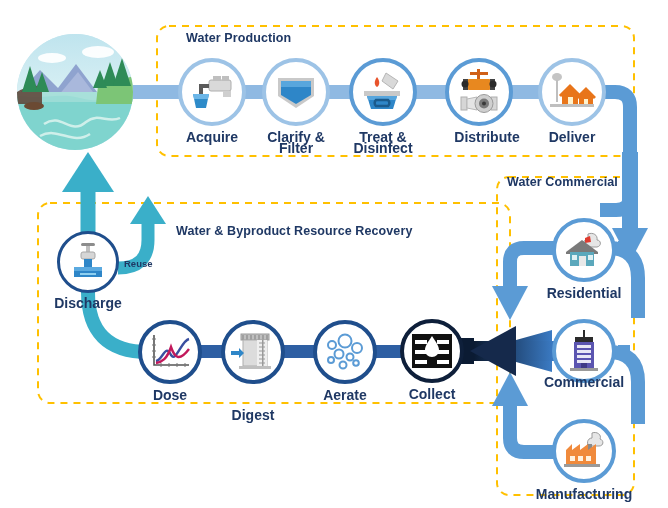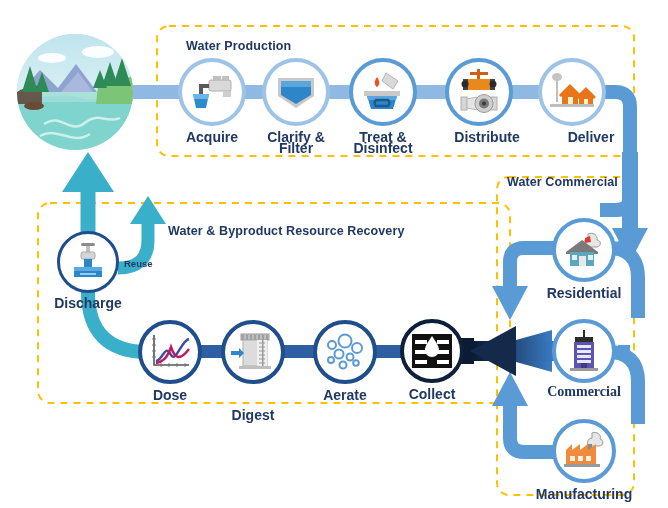--- a/index.html
+++ b/index.html
@@ -110,23 +110,23 @@
           <polygon points="30,66 38,92 22,92"></polygon>
           <polygon points="42,72 49,92 35,92"></polygon>
         </g>
         <path d="M44,124 C62,112 70,136 86,122 C98,112 108,124 120,118" fill="none" stroke="#CFEFEA" stroke-width="2.5"></path>
         <path d="M40,136 C58,126 72,146 90,134" fill="none" stroke="#CFEFEA" stroke-width="2.5"></path>
         <ellipse cx="34" cy="106" rx="10" ry="4" fill="#6B4A33"></ellipse>
       </g>
     </g>
   </svg>
 
-  <div class="zone-label" style="left:186px;top:39px;text-align:right;">Water Production</div>
+  <div class="zone-label" style="left:186px;top:31px;text-align:right;">Water Production</div>
   <div class="zone-label" style="left:507px;top:175px;">Water Commercial</div>
-  <div class="zone-label" style="left:168px;top:224px;">Water &amp; Byproduct Resource Recovery</div>
+  <div class="zone-label" style="left:176px;top:224px;">Water &amp; Byproduct Resource Recovery</div>
 
   <div class="flowlabel" style="left:124px;top:258px;">Reuse</div>
 
   <div class="node" style="left:212px;top:92px;">
     <div class="disc" style="left:-34px;top:-34px;width:68px;height:68px;border:4px solid #9DC3E6;">
       <svg width="46" height="40" viewBox="0 0 46 40">
         <rect x="20" y="8" width="22" height="11" rx="2" fill="#D9D9D9" stroke="#AEAEAE"></rect>
         <rect x="24" y="4" width="8" height="5" fill="#BFBFBF"></rect>
         <rect x="33" y="4" width="7" height="5" fill="#BFBFBF"></rect>
         <path d="M20,14 L12,14 L12,28" fill="none" stroke="#5A5A5A" stroke-width="4"></path>
@@ -191,21 +191,21 @@
         <rect x="8" y="9" width="2" height="22" fill="#BFBFBF"></rect>
         <rect x="2" y="33" width="44" height="3" fill="#BFBFBF"></rect>
         <path d="M14,24 L22,16 L30,24 L30,33 L14,33 Z" fill="#E8751A"></path>
         <path d="M12,25 L22,15 L32,25" fill="none" stroke="#E8751A" stroke-width="3"></path>
         <rect x="20" y="26" width="5" height="7" fill="#FFF2CC"></rect>
         <path d="M31,26 L38,19 L45,26 L45,33 L31,33 Z" fill="#E8751A"></path>
         <path d="M29,27 L38,18 L47,27" fill="none" stroke="#E8751A" stroke-width="3"></path>
         <rect x="36" y="28" width="4" height="5" fill="#FFF2CC"></rect>
       </svg>
     </div>
-    <div class="caption" style="top:40px;margin-left:19px;">Deliver</div>
+    <div class="caption" style="top:40px;">Deliver</div>
   </div>
 
   <div class="node" style="left:584px;top:250px;">
     <div class="disc" style="left:-32px;top:-32px;width:64px;height:64px;border:4px solid #5B9BD5;">
       <svg width="44" height="40" viewBox="0 0 44 40">
         <path d="M26,4 C31,2 36,5 35,10 C39,10 40,16 35,17 L24,17 C20,16 21,9 26,9 Z" fill="#E6E6E6" stroke="#9A9A9A"></path>
         <path d="M23,8 L28,6 L29,12 L23,13 Z" fill="#E03B2F"></path>
         <path d="M4,22 L20,10 L36,22 L36,24 L4,24 Z" fill="#7A7A7A"></path>
         <rect x="8" y="22" width="24" height="14" fill="#5BA8BC"></rect>
         <rect x="17" y="26" width="7" height="10" fill="#E9E9E9"></rect>
@@ -223,21 +223,21 @@
         <rect x="11" y="8" width="18" height="5" fill="#2B2B2B"></rect>
         <rect x="10" y="13" width="20" height="26" fill="#5B55B0"></rect>
         <rect x="13" y="16" width="14" height="3" fill="#E8E8F5"></rect>
         <rect x="13" y="21" width="14" height="3" fill="#E8E8F5"></rect>
         <rect x="13" y="26" width="14" height="3" fill="#E8E8F5"></rect>
         <rect x="13" y="31" width="14" height="3" fill="#E8E8F5"></rect>
         <rect x="17" y="34" width="6" height="5" fill="#3F3A86"></rect>
         <rect x="6" y="39" width="28" height="3" fill="#9A9A9A"></rect>
       </svg>
     </div>
-    <div class="caption" style="top:35px;font-family:Liberation Serif, serif;">Commercial</div>
+    <div class="caption" style="top:26px;">Commercial</div>
   </div>
 
   <div class="node" style="left:584px;top:451px;">
     <div class="disc" style="left:-32px;top:-32px;width:64px;height:64px;border:4px solid #5B9BD5;">
       <svg width="44" height="42" viewBox="0 0 44 42">
         <path d="M30,3 C35,1 40,5 38,9 C42,10 42,16 37,16 L28,16 C24,15 25,8 30,8 Z" fill="#E6E6E6" stroke="#9A9A9A"></path>
         <rect x="25" y="14" width="5" height="12" fill="#8A8A8A"></rect>
         <path d="M4,20 L4,34 L34,34 L34,14 L26,20 L26,14 L18,20 L18,14 L10,20 L10,14 Z" fill="#F08A3C"></path>
         <rect x="8" y="26" width="5" height="5" fill="#FFF2E0"></rect>
         <rect x="16" y="26" width="5" height="5" fill="#FFF2E0"></rect>

